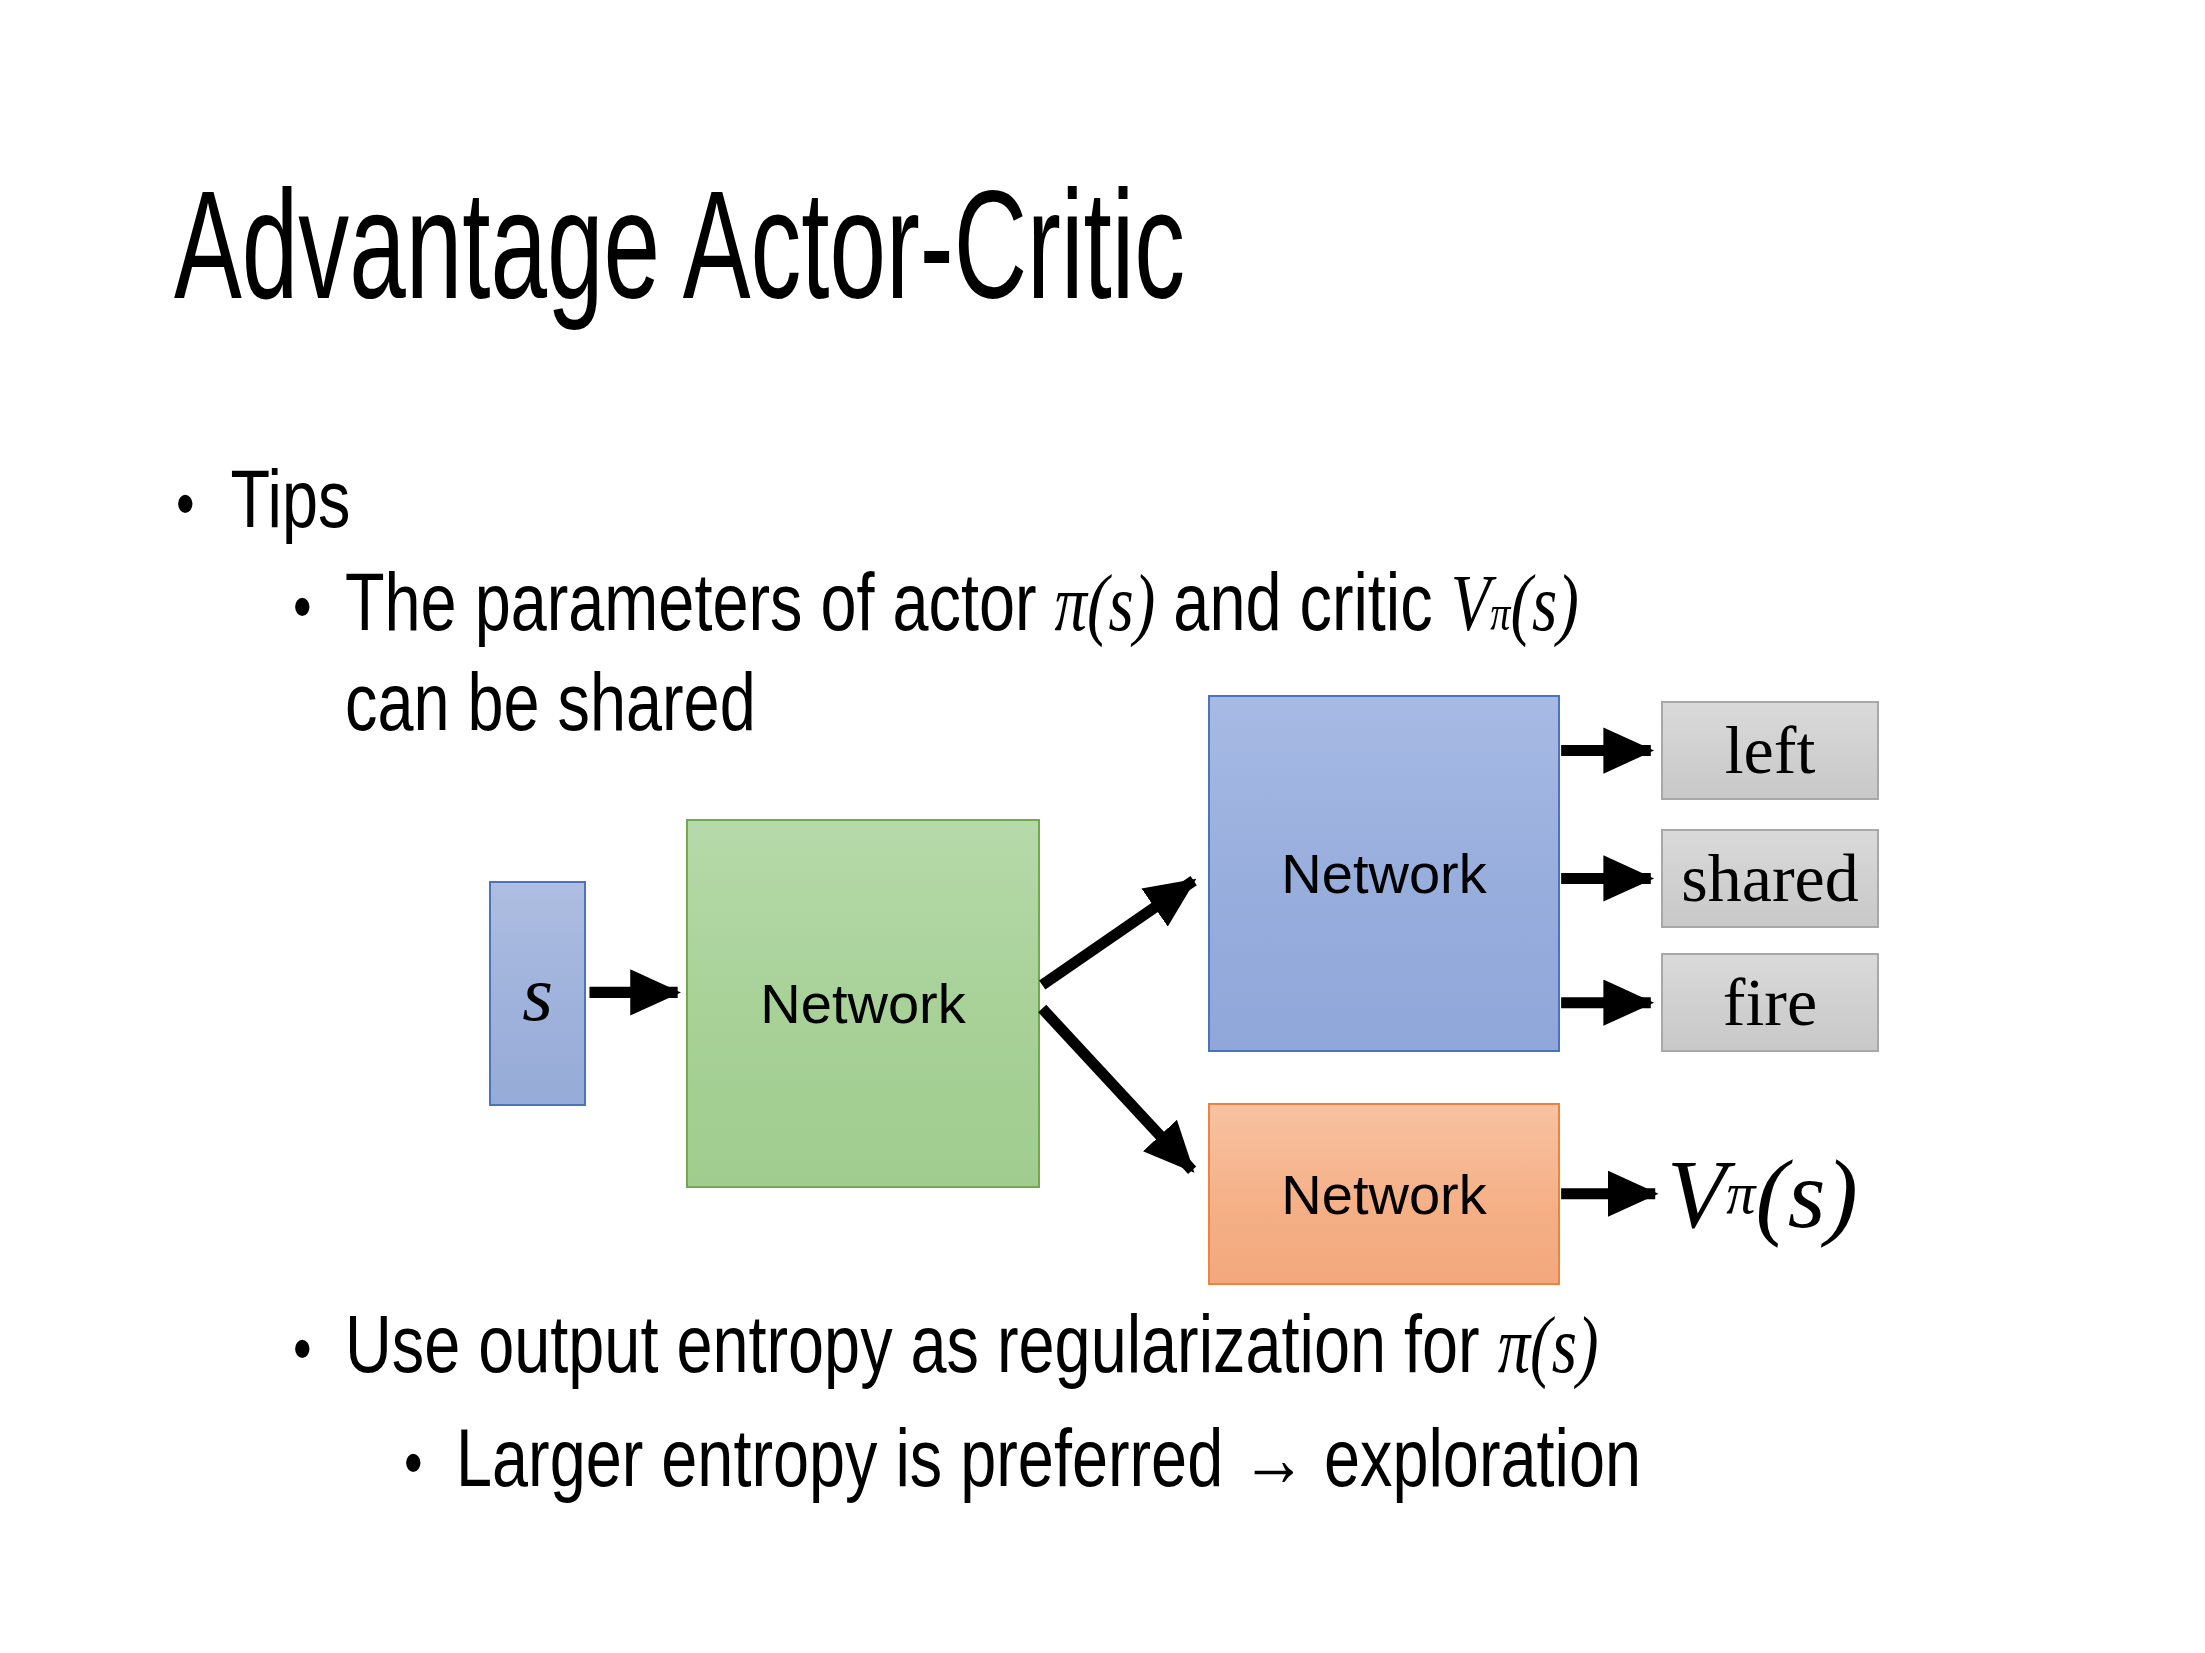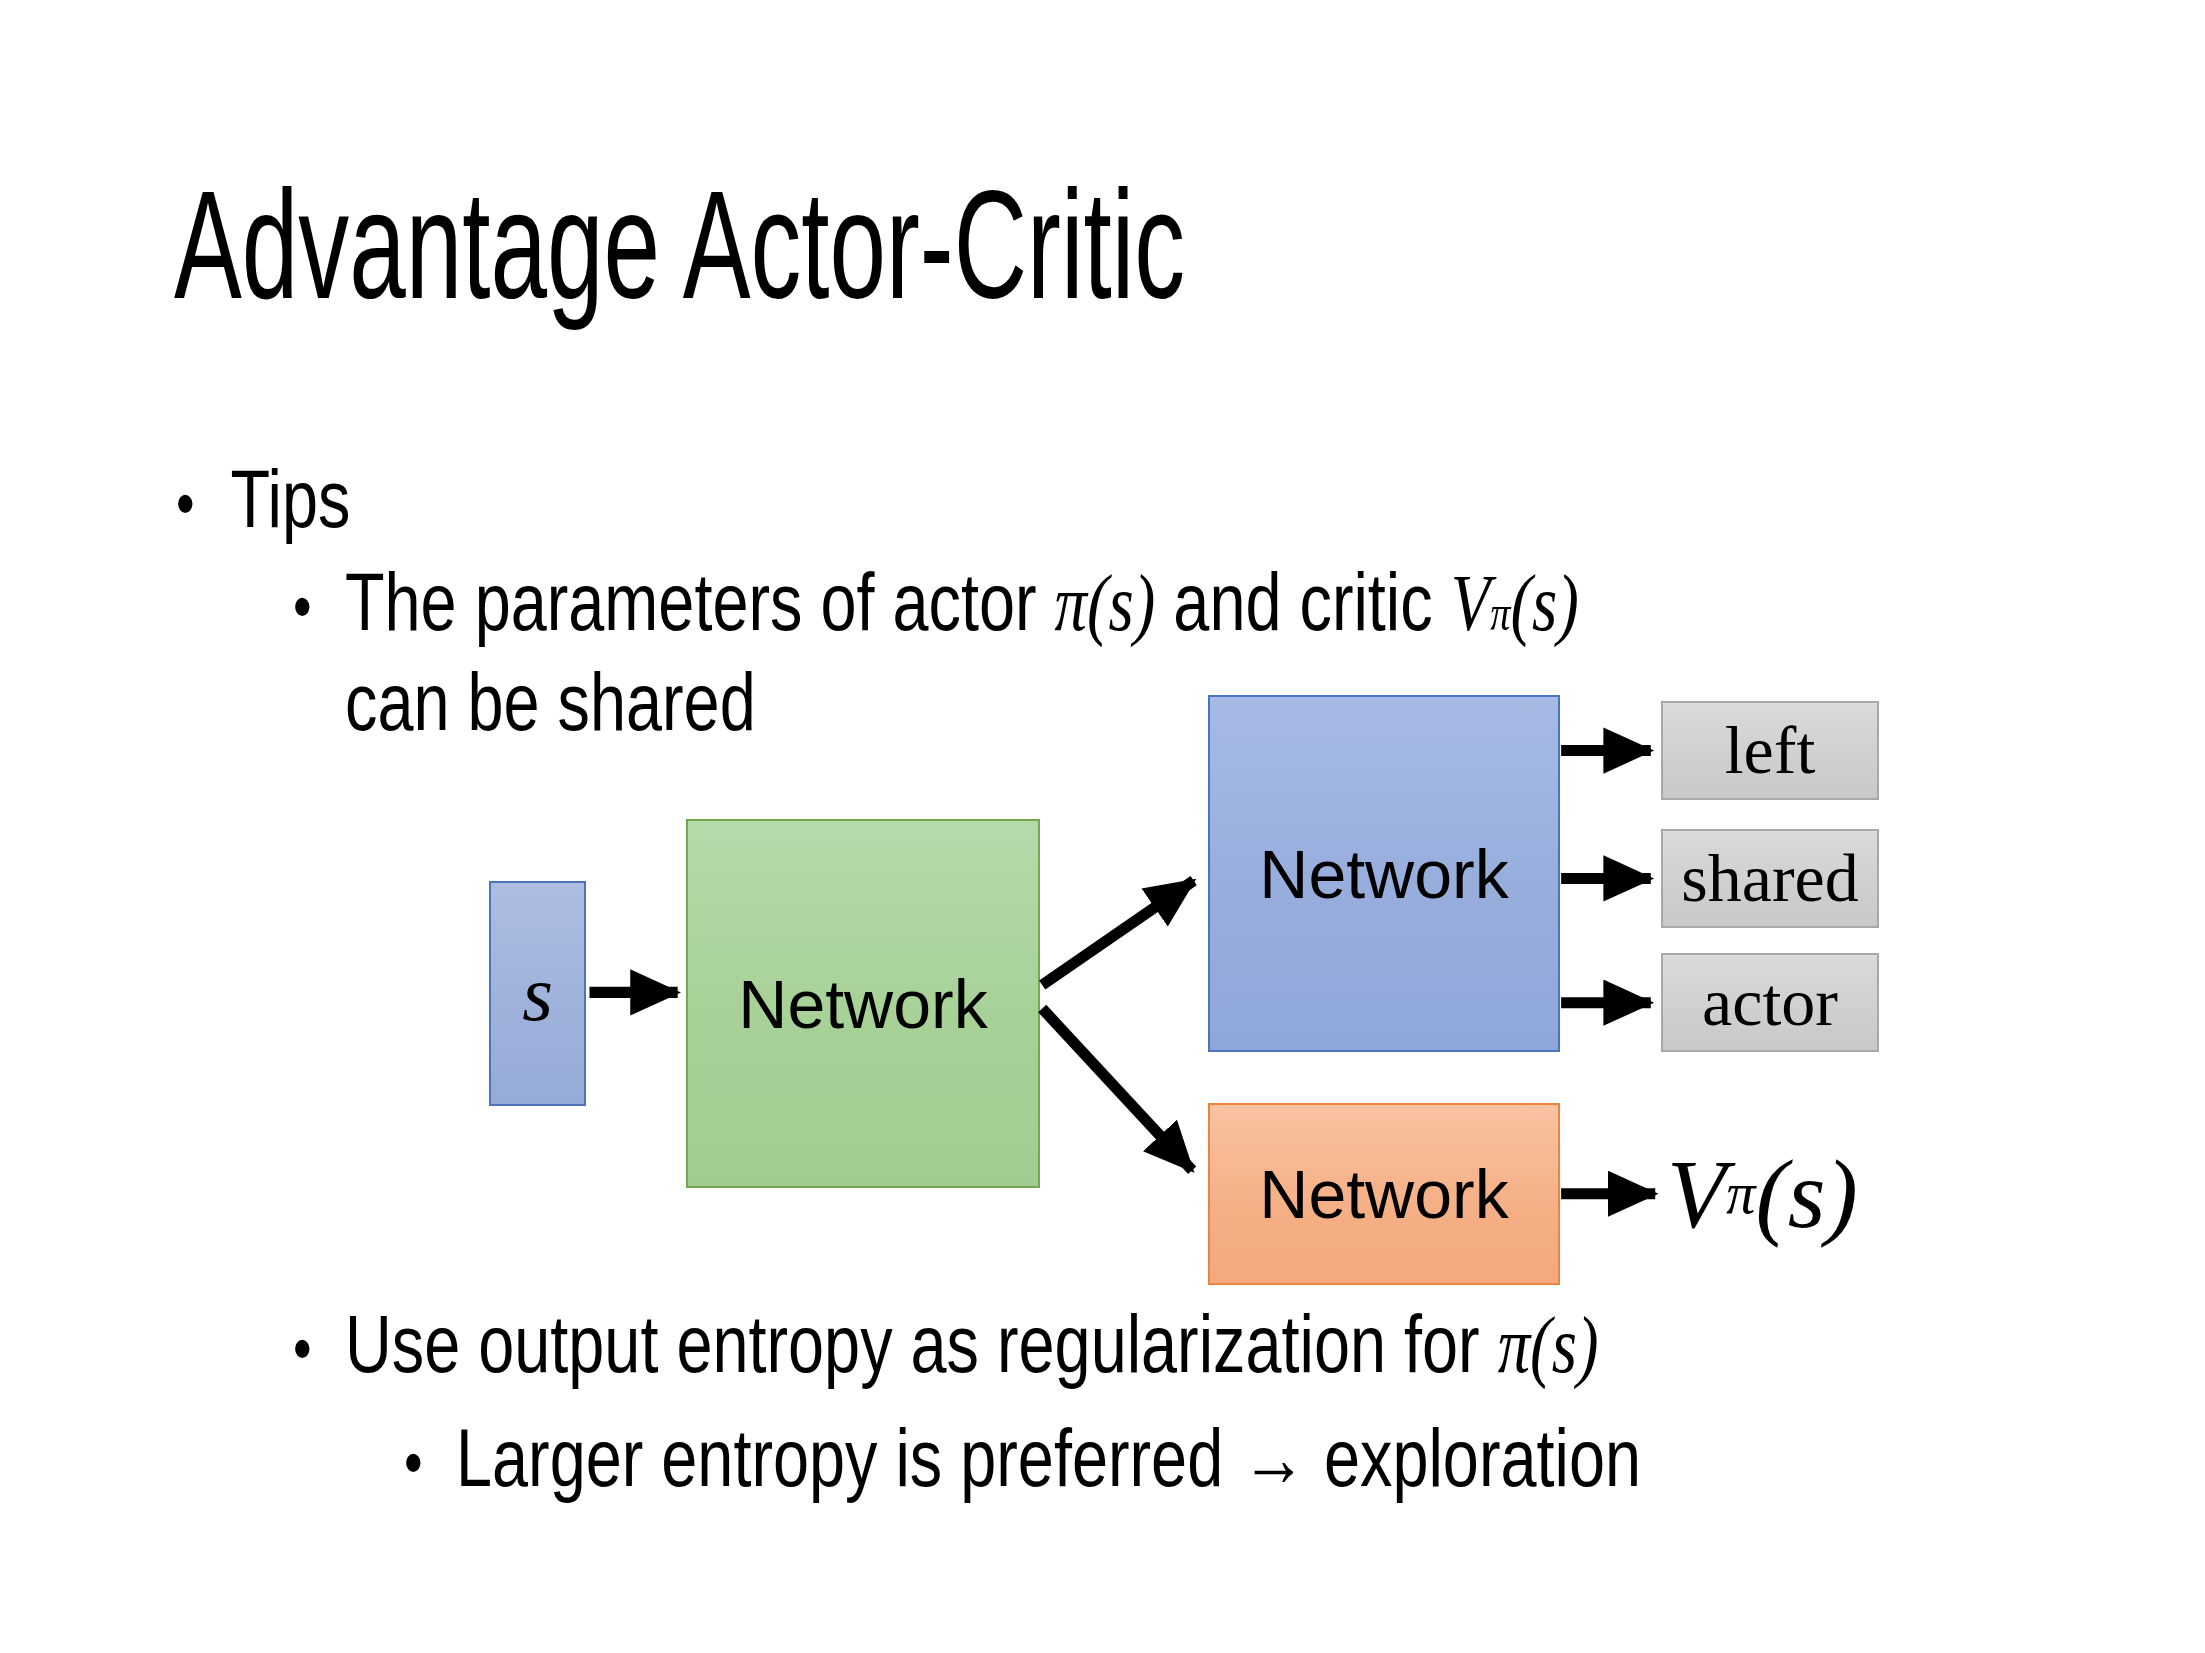--- a/index.html
+++ b/index.html
@@ -43,21 +43,21 @@
   sup.math{
     font-size:62%;
     vertical-align:42%;
     line-height:0;
   }
 
   
   .dbox{
     position:absolute;
     display:flex;align-items:center;justify-content:center;
-    font-size:68px;
+    font-size:56px;
     color:#000;
   }
   .box-input{
     left:489px;top:881px;width:97px;height:225px;
     background:linear-gradient(180deg,#aebde1 0%,#9db1db 60%,#97abd8 100%);
     border:2.2px solid #4d73ba;
     font-family:"Liberation Serif",serif;font-style:italic;font-size:79px;
   }
   .box-shared{
     left:686px;top:819px;width:354px;height:369px;
@@ -139,21 +139,21 @@
     <span>Network</span>
   </div>
 
   <div class="abox a-left">
     <span>left</span>
   </div>
   <div class="abox a-right">
     <span>shared</span>
   </div>
   <div class="abox a-fire">
-    <span>actor</span>
+    <span>fire</span>
   </div>
 
   <div class="critic-output">
     <span>V</span>
       <sup>π</sup>
       <span>(s)</span>
   </div>
 
   <svg class="arrows" width="2205" height="1654" viewBox="0 0 3000 2250">
     <defs>

